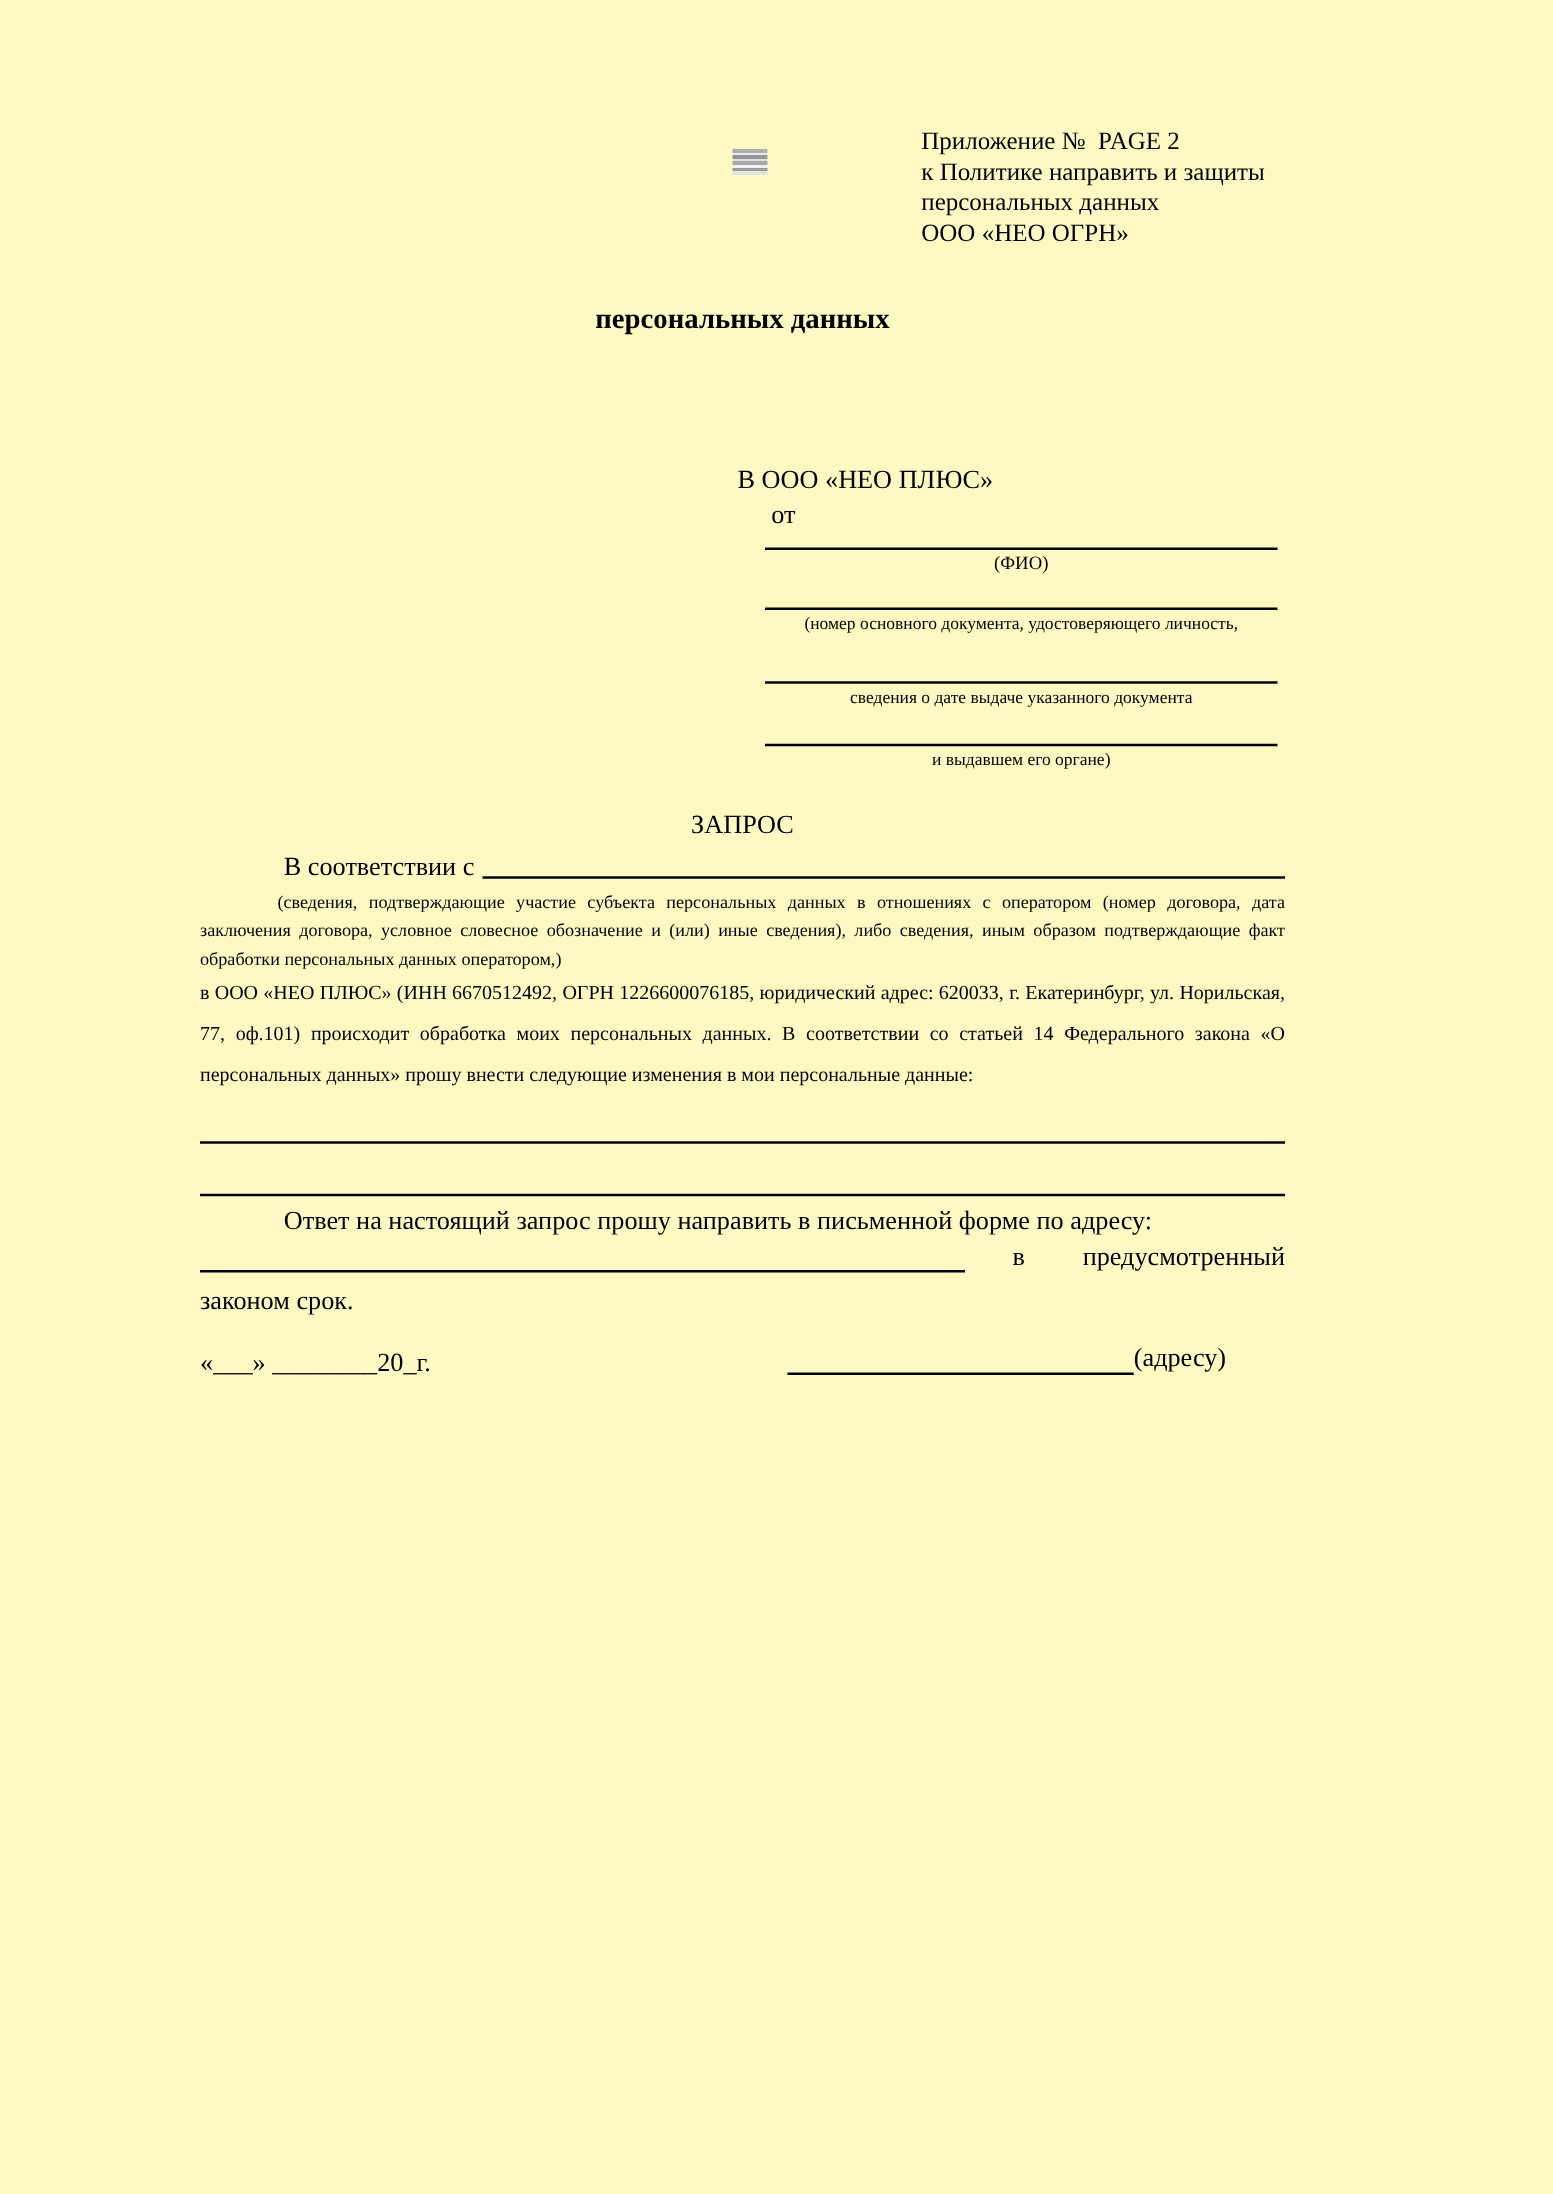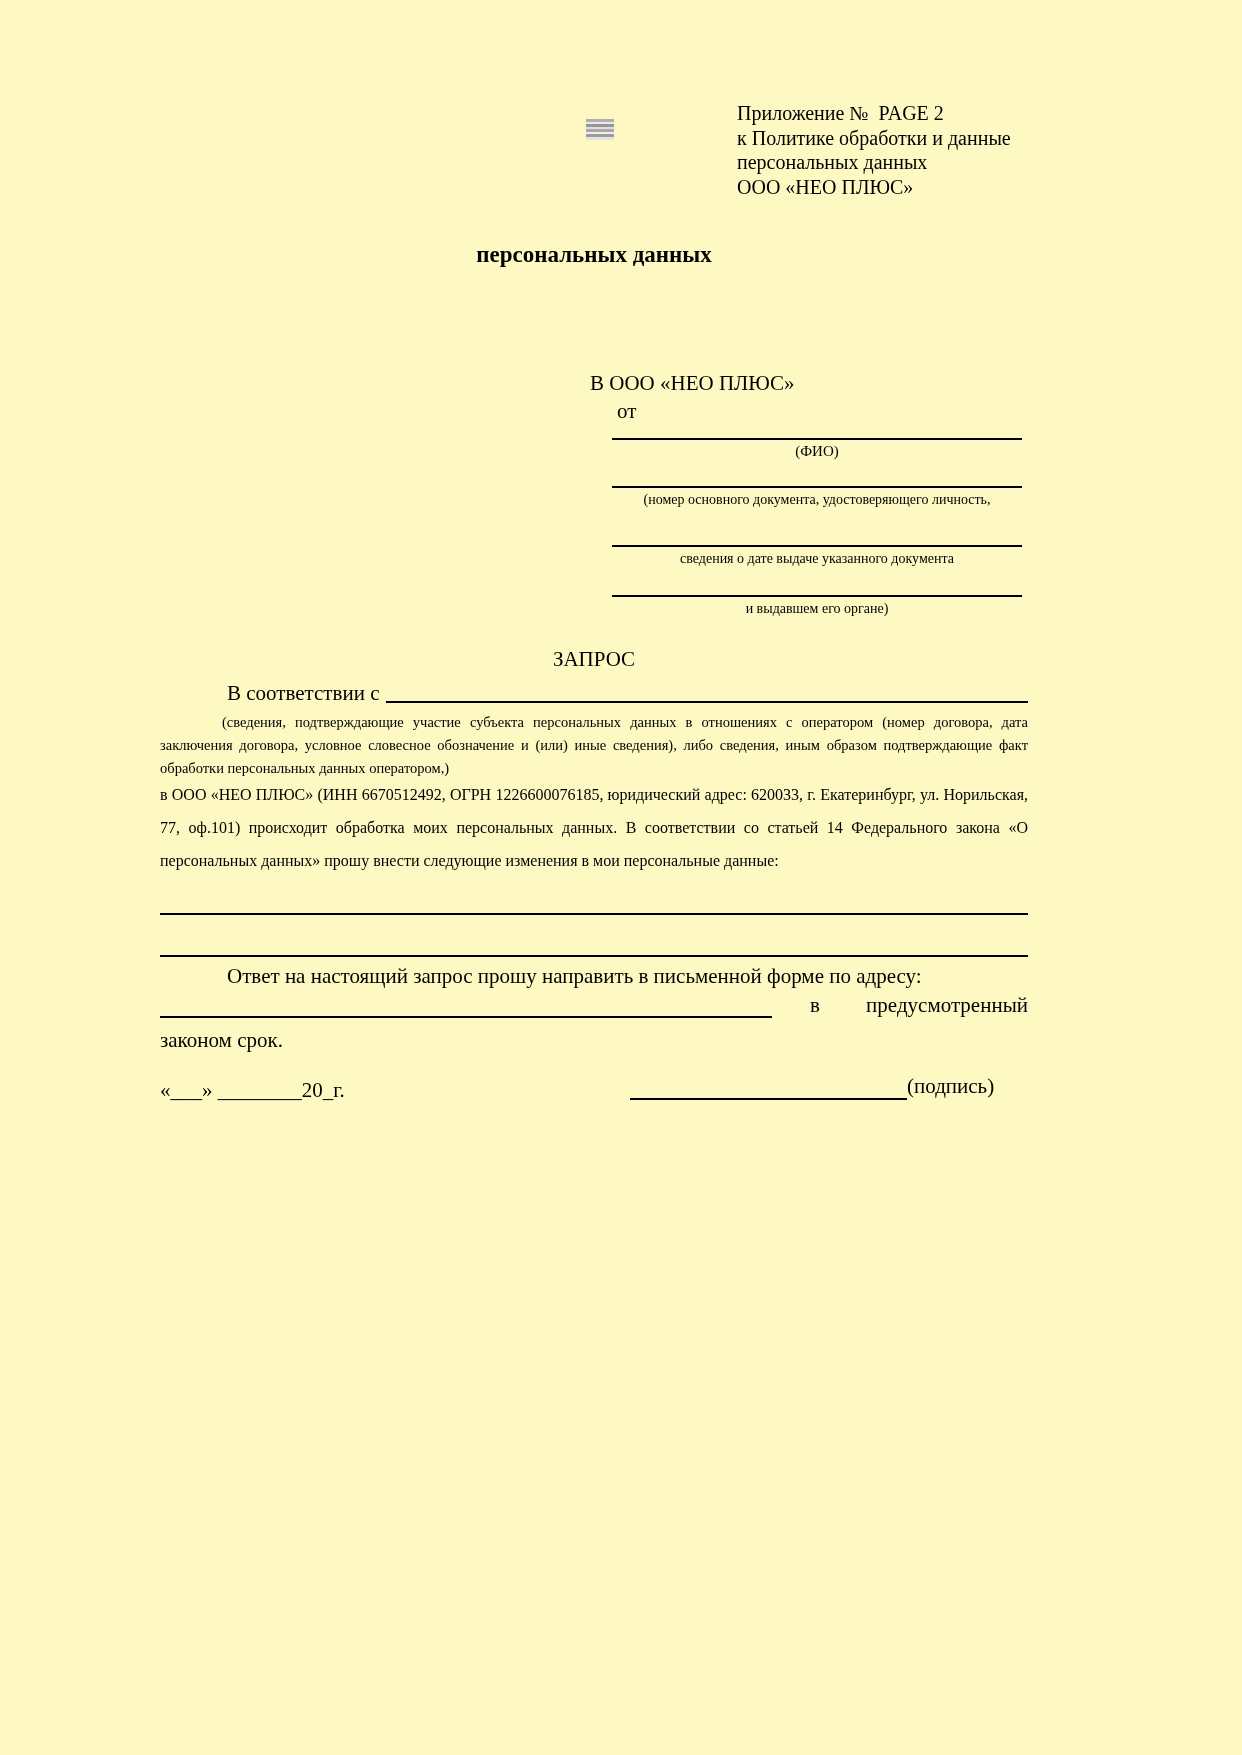--- a/index.html
+++ b/index.html
@@ -95,23 +95,23 @@
 </style>
 </head>
 <body>
 
 <div class="page">
 
   <div class="artifact-icon"></div>
 
   <div class="header-block">
     <div class="pre">Приложение №  PAGE 2</div>
-    <div>к Политике обработки и данные</div>
+    <div>к Политике направить и защиты</div>
     <div>персональных данных</div>
-    <div>ООО «НЕО ПЛЮС»</div>
+    <div>ООО «НЕО ОГРН»</div>
   </div>
 
   <div class="title-block">
     <div>персональных данных</div>
   </div>
 
   <div class="addressee-to">В ООО «НЕО ПЛЮС»</div>
   <div class="addressee-from">от</div>
 
   <div class="blank-line fline" style="top:418px"></div>
@@ -149,16 +149,16 @@
       <span>предусмотренный</span>
     </span>
   </div>
 
   <div class="closing-text">законом срок.</div>
 
   <div class="date-text">«___» ________20_г.</div>
 
   <div class="sig-group">
     <span class="sig-line"></span>
-    <span class="sig-caption">(подпись)</span>
+    <span class="sig-caption">(адресу)</span>
   </div>
 
 </div>
 
 </body></html>

